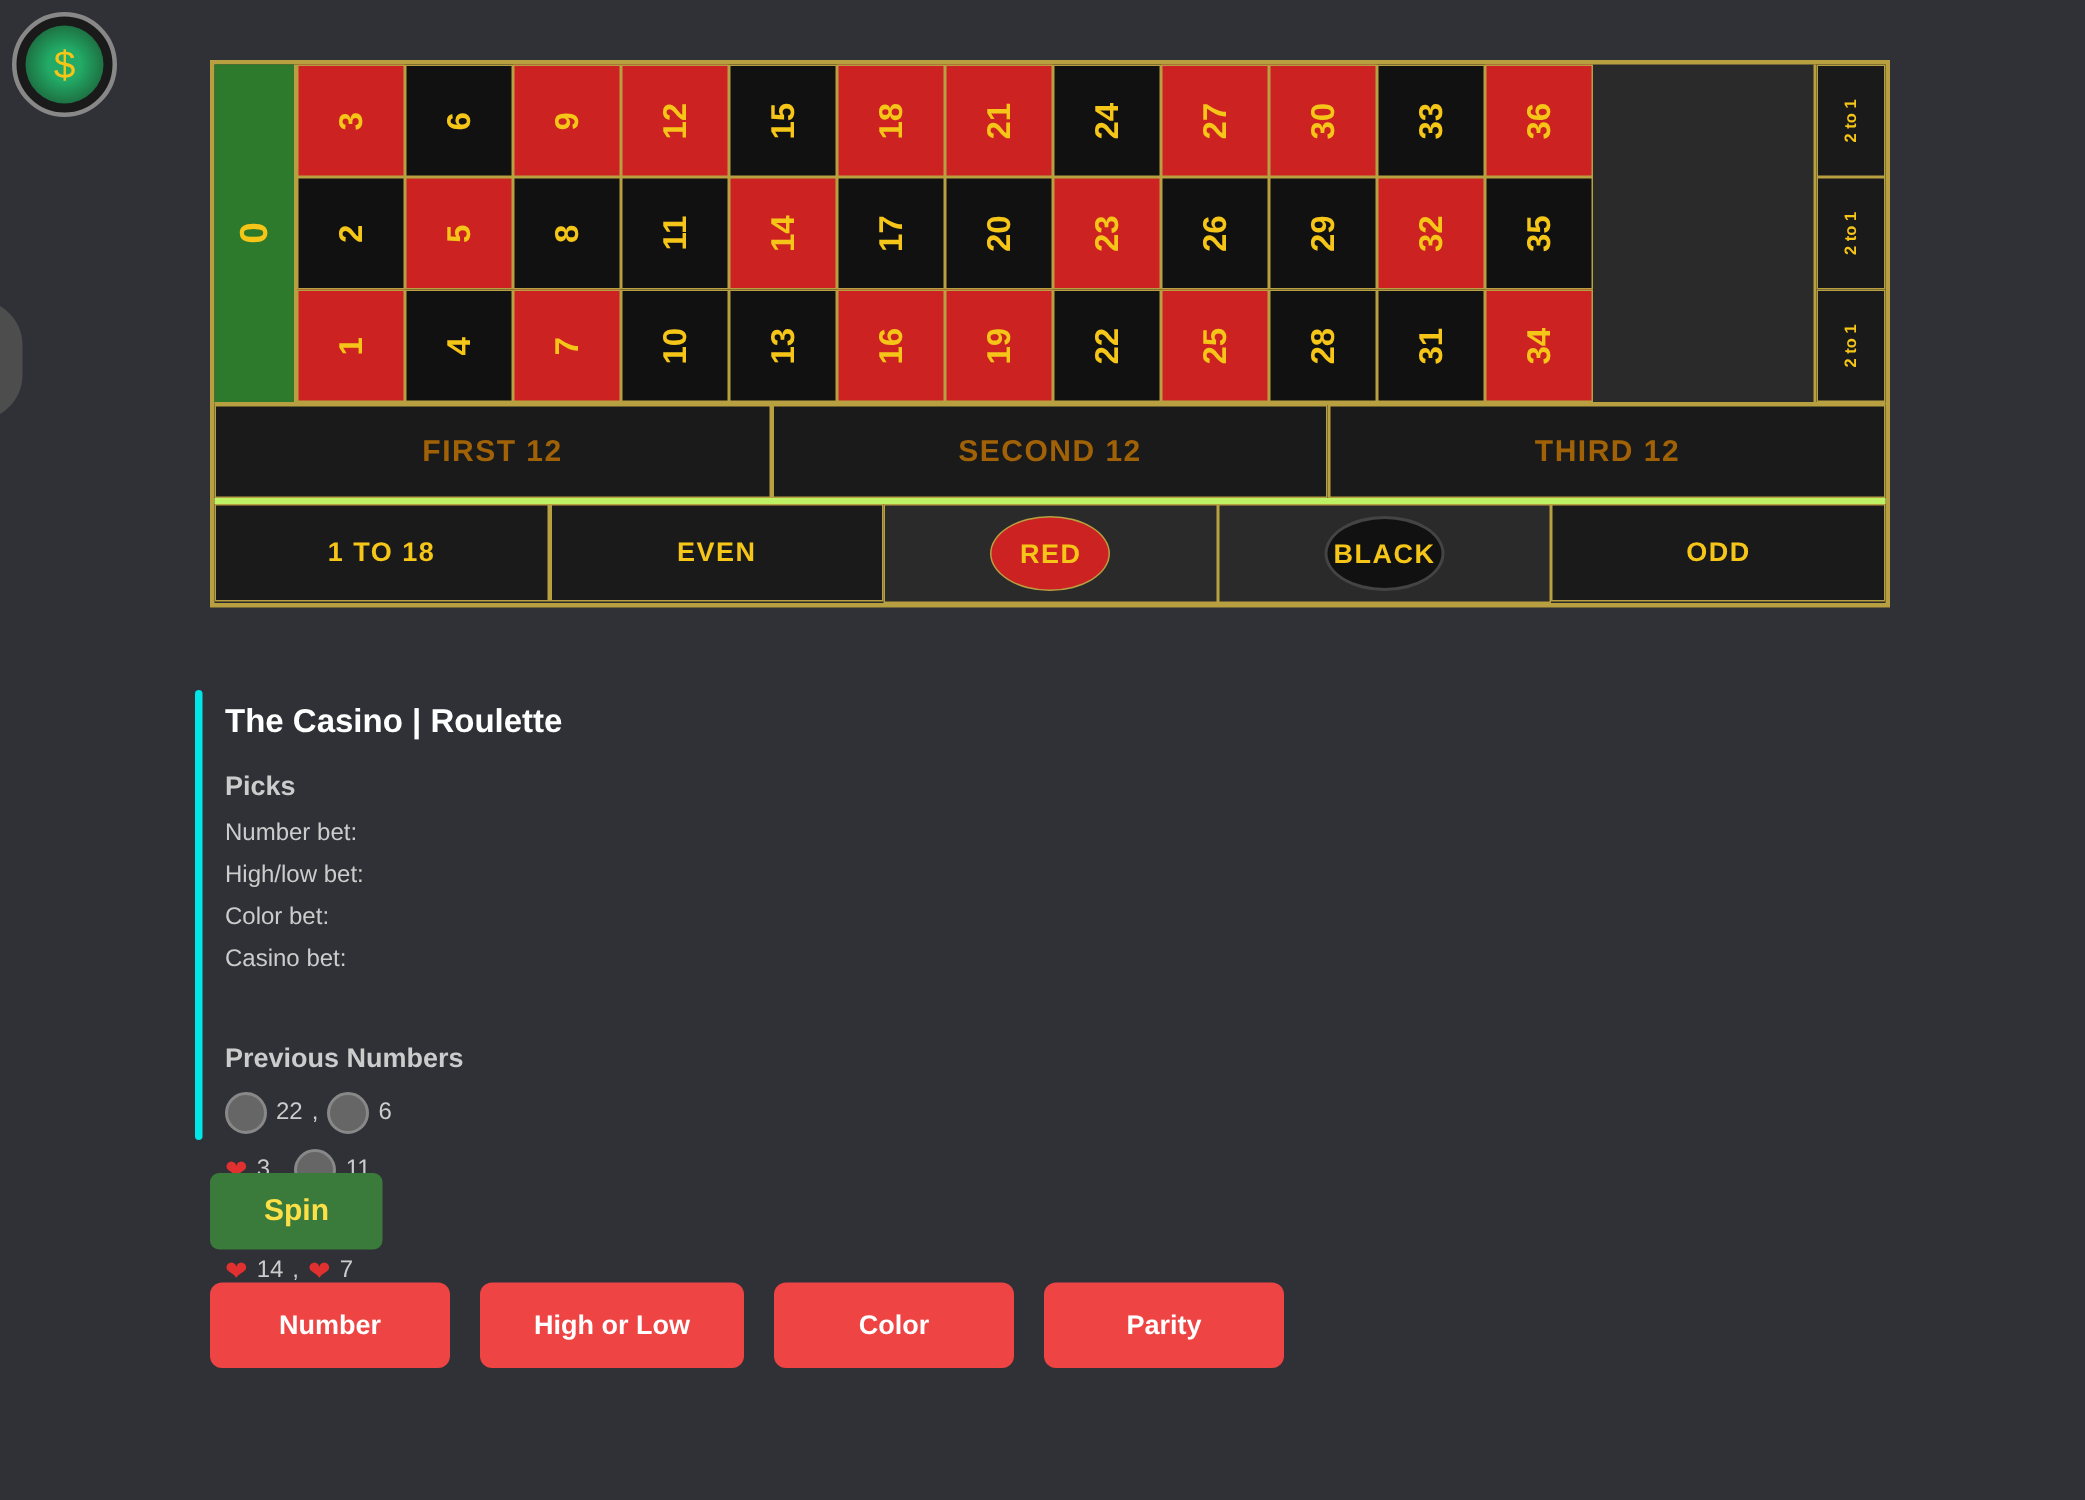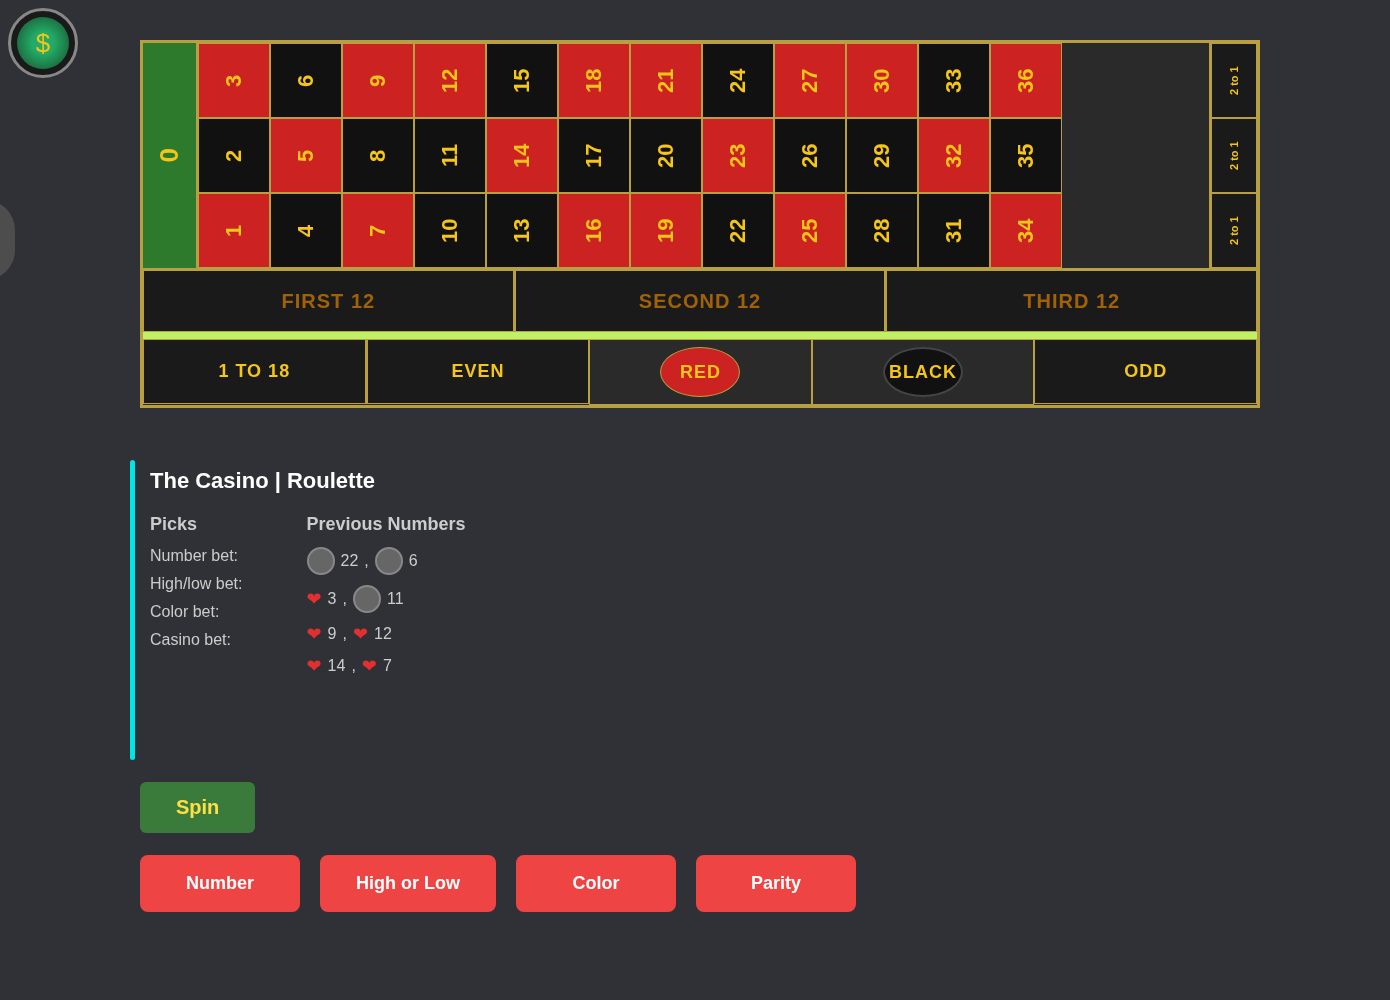--- a/index.html
+++ b/index.html
@@ -152,21 +152,21 @@
       cursor: pointer;
     }
 
     .dozen-cell + .dozen-cell {
       border-left: 2px solid #b8a040;
     }
 
     
     .bottom-bets-row {
       display: flex;
-      border-top: 7px solid #bef264;
+      border-top: 4px solid #bef264;
     }
 
     .bet-cell {
       flex: 1;
       height: 65px;
       display: flex;
       align-items: center;
       justify-content: center;
       border: 1px solid #b8a040;
       background: #1a1a1a;
@@ -230,21 +230,22 @@
 
     .casino-title {
       color: #ffffff;
       font-size: 22px;
       font-weight: bold;
       margin-bottom: 20px;
     }
 
     .picks-section {
       display: flex;
-      gap: 64px;
+      flex-direction: column;
+      gap: 36px;
     }
 
     .picks-label {
       color: #cccccc;
       font-size: 18px;
       font-weight: bold;
       margin-bottom: 12px;
     }
 
     .bet-row {

